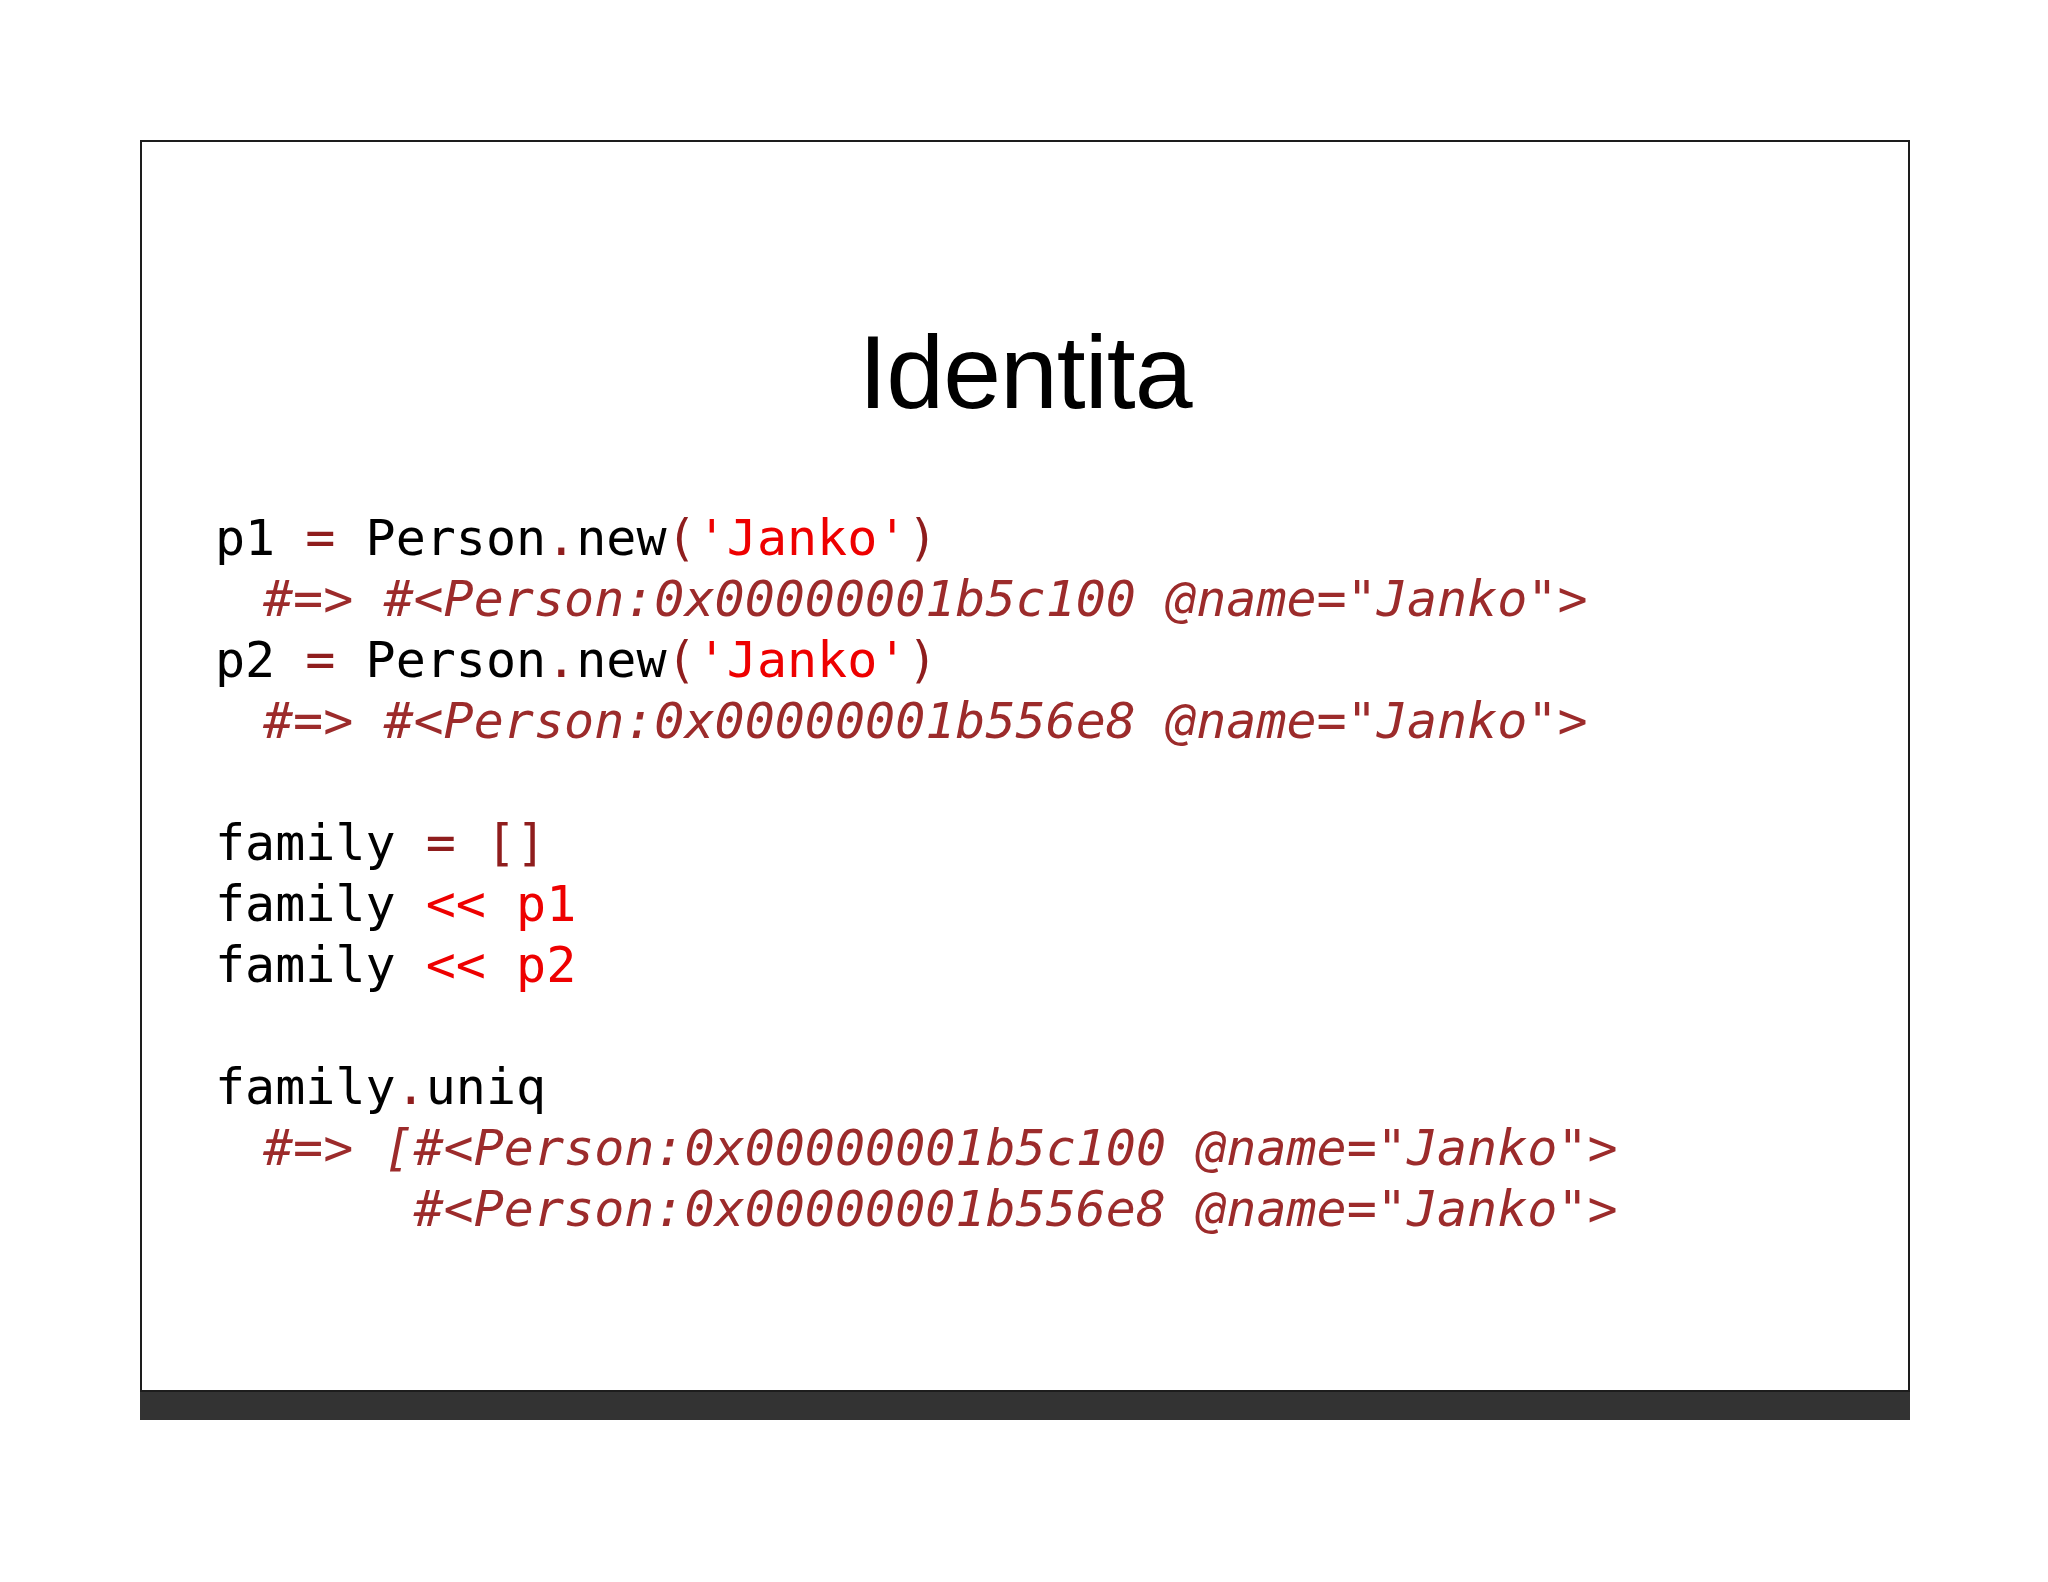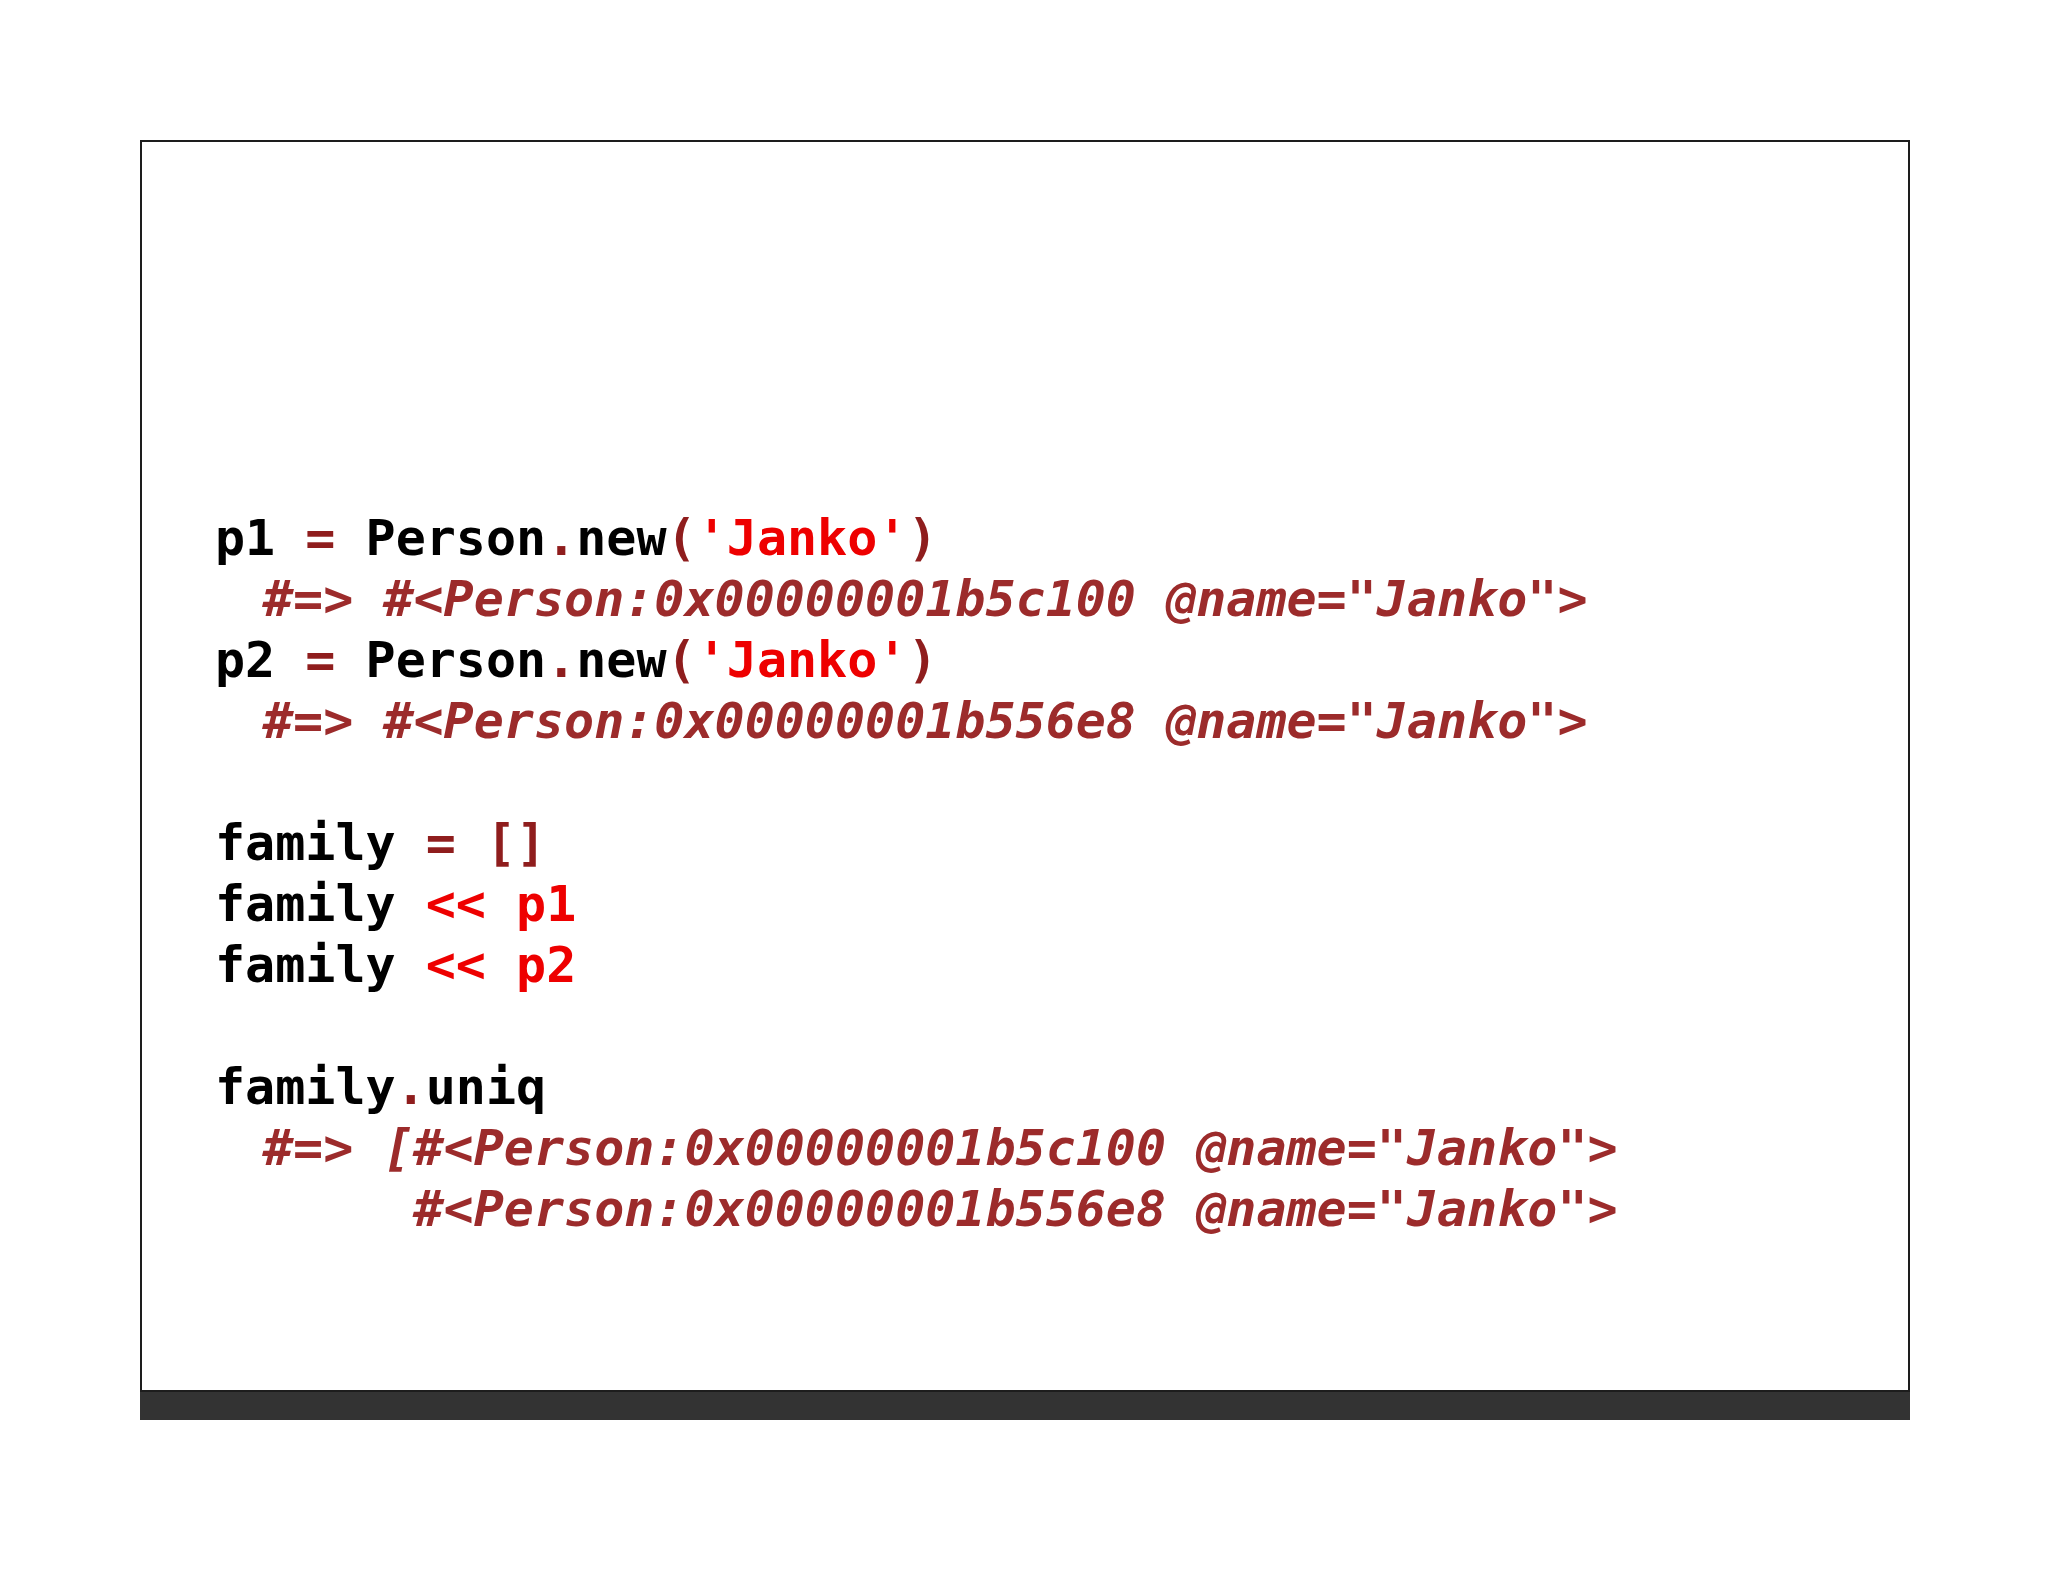--- a/index.html
+++ b/index.html
@@ -57,34 +57,34 @@
     left: 73px;              
     top: 366px;              
     font-family: "DejaVu Sans Mono", "Liberation Mono", monospace;
     font-size: 50px;
     line-height: 61px;
     white-space: pre;
     color: #000000;
   }
   .code-line {
     white-space: pre;
-    font-weight: bold;
   }
   .blank-line {
     height: 61px;
   }
   .tok-comment {
     color: #9c2b2b;
     font-style: italic;
     margin-left: 48px;
   }
 </style>
 </head>
 <body>
 
 <div id="slide-shadow-bar" style="background: rgb(51, 51, 51);"></div>
 
 <div id="slide-frame" style="border-color: rgb(29, 29, 29); background: rgb(255, 255, 255);">
 
+  <h1 id="slide-title">Identita</h1>
 
   <div id="code-block"><div class="code-line"><span style="color: rgb(0, 0, 0);">p1 </span><span style="color: rgb(143, 29, 29);">=</span><span style="color: rgb(0, 0, 0);"> Person</span><span style="color: rgb(143, 29, 29);">.</span><span style="color: rgb(0, 0, 0);">new</span><span style="color: rgb(143, 29, 29);">(</span><span style="color: rgb(238, 0, 0);">'Janko'</span><span style="color: rgb(143, 29, 29);">)</span></div><div class="code-line"><span class="tok-comment" style="color: rgb(156, 43, 43);">#=&gt; #&lt;Person:0x00000001b5c100 @name="Janko"&gt;</span></div><div class="code-line"><span style="color: rgb(0, 0, 0);">p2 </span><span style="color: rgb(143, 29, 29);">=</span><span style="color: rgb(0, 0, 0);"> Person</span><span style="color: rgb(143, 29, 29);">.</span><span style="color: rgb(0, 0, 0);">new</span><span style="color: rgb(143, 29, 29);">(</span><span style="color: rgb(238, 0, 0);">'Janko'</span><span style="color: rgb(143, 29, 29);">)</span></div><div class="code-line"><span class="tok-comment" style="color: rgb(156, 43, 43);">#=&gt; #&lt;Person:0x00000001b556e8 @name="Janko"&gt;</span></div><div class="blank-line">&nbsp;</div><div class="code-line"><span style="color: rgb(0, 0, 0);">family </span><span style="color: rgb(143, 29, 29);">=</span><span style="color: rgb(0, 0, 0);"> </span><span style="color: rgb(143, 29, 29);">[]</span></div><div class="code-line"><span style="color: rgb(0, 0, 0);">family </span><span style="color: rgb(238, 0, 0);">&lt;&lt;</span><span style="color: rgb(0, 0, 0);"> </span><span style="color: rgb(238, 0, 0);">p1</span></div><div class="code-line"><span style="color: rgb(0, 0, 0);">family </span><span style="color: rgb(238, 0, 0);">&lt;&lt;</span><span style="color: rgb(0, 0, 0);"> </span><span style="color: rgb(238, 0, 0);">p2</span></div><div class="blank-line">&nbsp;</div><div class="code-line"><span style="color: rgb(0, 0, 0);">family</span><span style="color: rgb(143, 29, 29);">.</span><span style="color: rgb(0, 0, 0);">uniq</span></div><div class="code-line"><span class="tok-comment" style="color: rgb(156, 43, 43);">#=&gt; [#&lt;Person:0x00000001b5c100 @name="Janko"&gt;</span></div><div class="code-line"><span class="tok-comment" style="color: rgb(156, 43, 43);">     #&lt;Person:0x00000001b556e8 @name="Janko"&gt;</span></div></div>
 
 </div>
 
 </body></html>

